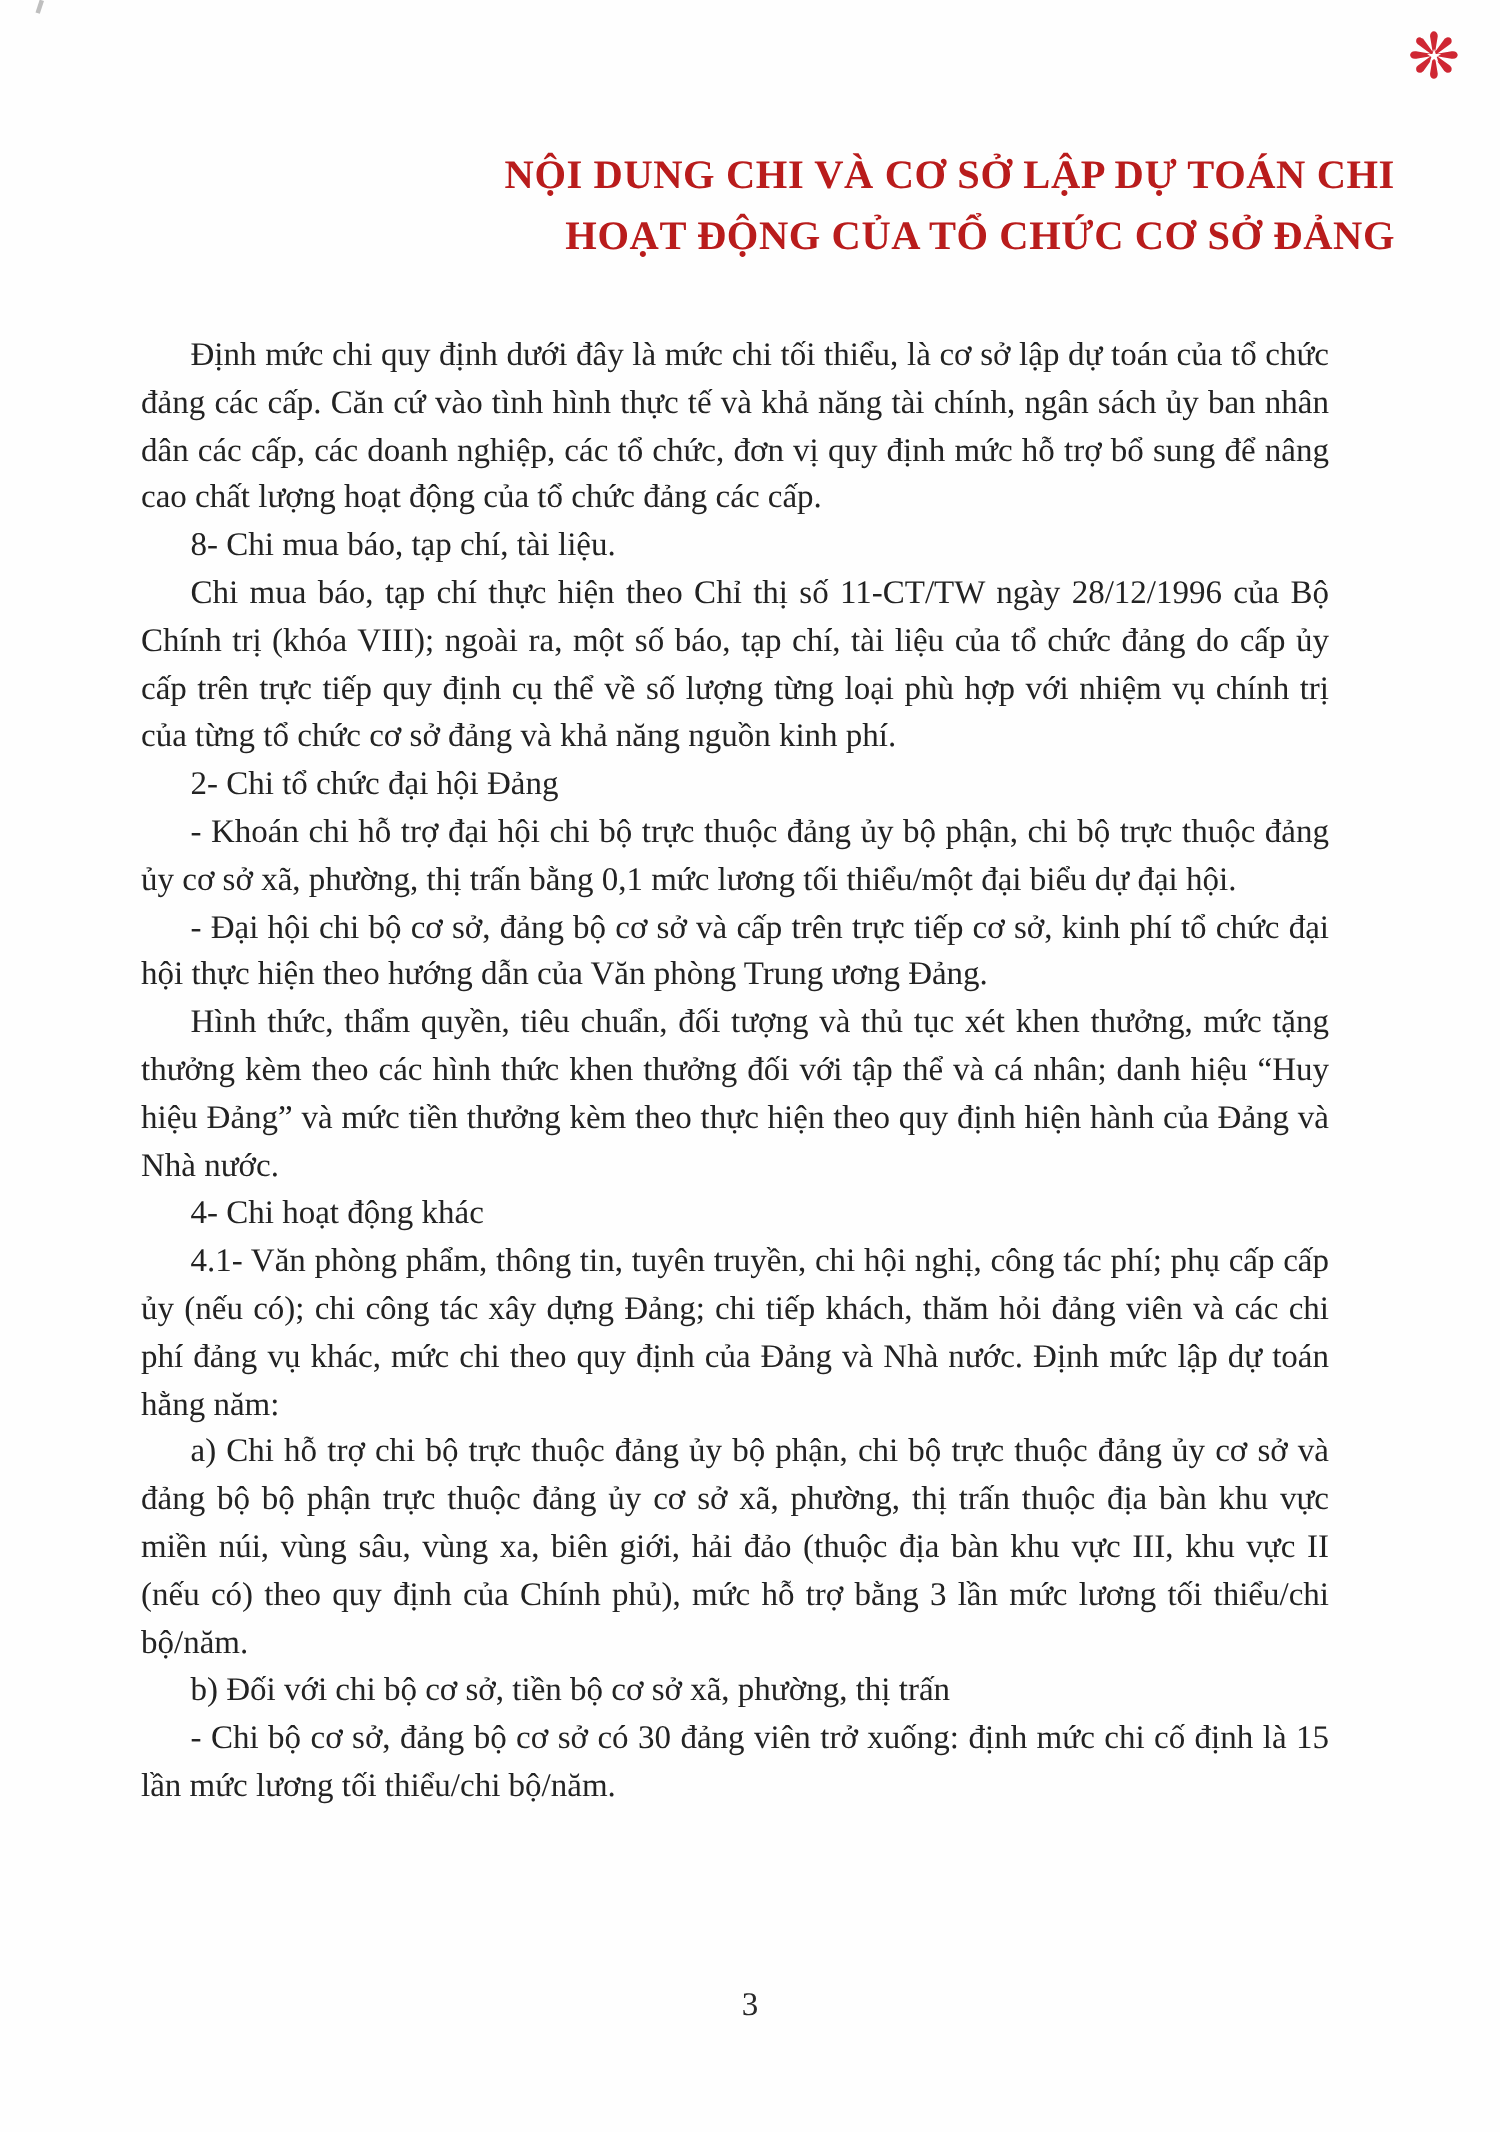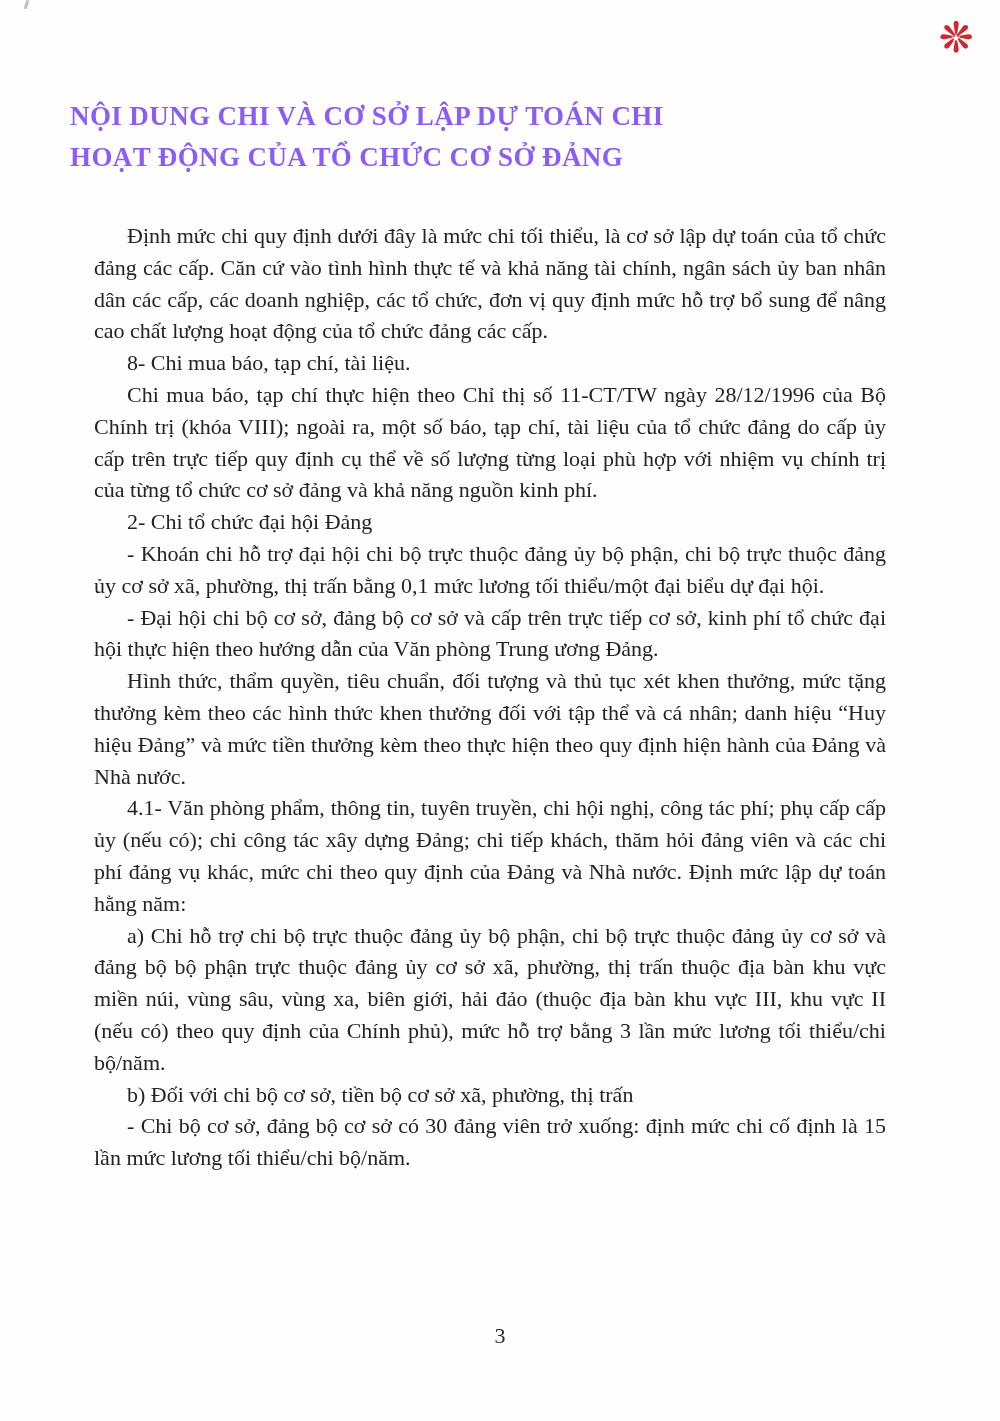--- a/index.html
+++ b/index.html
@@ -47,25 +47,25 @@
     top: 50%;
     left: 50%;
     transform: translate(-50%, -54%);
     font-size: 12px;
     line-height: 12px;
     color: #ffffff;
     font-family: "DejaVu Sans", sans-serif;
   }
   .doc-title {
     margin: 96px 70px 0 70px;
-    text-align: left;
+    text-align: right;
     font-size: 27px;
     line-height: 41px;
     font-weight: bold;
-    color: #8b5cf6;
+    color: #b91c1c;
     letter-spacing: 0.4px;
   }
   .content {
     position: absolute;
     top: 220px;
     left: 94px;
     width: 792px;
     text-align: justify;
     font-size: 22px;
     line-height: 31.8px;
@@ -103,20 +103,21 @@
   </h1>
 
   <div class="content">
     <p>Định mức chi quy định dưới đây là mức chi tối thiểu, là cơ sở lập dự toán của tổ chức đảng các cấp. Căn cứ vào tình hình thực tế và khả năng tài chính, ngân sách ủy ban nhân dân các cấp, các doanh nghiệp, các tổ chức, đơn vị quy định mức hỗ trợ bổ sung để nâng cao chất lượng hoạt động của tổ chức đảng các cấp.</p>
     <p>8- Chi mua báo, tạp chí, tài liệu.</p>
     <p>Chi mua báo, tạp chí thực hiện theo Chỉ thị số 11-CT/TW ngày 28/12/1996 của Bộ Chính trị (khóa VIII); ngoài ra, một số báo, tạp chí, tài liệu của tổ chức đảng do cấp ủy cấp trên trực tiếp quy định cụ thể về số lượng từng loại phù hợp với nhiệm vụ chính trị của từng tổ chức cơ sở đảng và khả năng nguồn kinh phí.</p>
     <p>2- Chi tổ chức đại hội Đảng</p>
     <p>- Khoán chi hỗ trợ đại hội chi bộ trực thuộc đảng ủy bộ phận, chi bộ trực thuộc đảng ủy cơ sở xã, phường, thị trấn bằng 0,1 mức lương tối thiểu/một đại biểu dự đại hội.</p>
     <p>- Đại hội chi bộ cơ sở, đảng bộ cơ sở và cấp trên trực tiếp cơ sở, kinh phí tổ chức đại hội thực hiện theo hướng dẫn của Văn phòng Trung ương Đảng.</p>
     <p>Hình thức, thẩm quyền, tiêu chuẩn, đối tượng và thủ tục xét khen thưởng, mức tặng thưởng kèm theo các hình thức khen thưởng đối với tập thể và cá nhân; danh hiệu “Huy hiệu Đảng” và mức tiền thưởng kèm theo thực hiện theo quy định hiện hành của Đảng và Nhà nước.</p>
+    <p>4- Chi hoạt động khác</p>
     <p>4.1- Văn phòng phẩm, thông tin, tuyên truyền, chi hội nghị, công tác phí; phụ cấp cấp ủy (nếu có); chi công tác xây dựng Đảng; chi tiếp khách, thăm hỏi đảng viên và các chi phí đảng vụ khác, mức chi theo quy định của Đảng và Nhà nước. Định mức lập dự toán hằng năm:</p>
     <p>a) Chi hỗ trợ chi bộ trực thuộc đảng ủy bộ phận, chi bộ trực thuộc đảng ủy cơ sở và đảng bộ bộ phận trực thuộc đảng ủy cơ sở xã, phường, thị trấn thuộc địa bàn khu vực miền núi, vùng sâu, vùng xa, biên giới, hải đảo (thuộc địa bàn khu vực III, khu vực II (nếu có) theo quy định của Chính phủ), mức hỗ trợ bằng 3 lần mức lương tối thiểu/chi bộ/năm.</p>
     <p>b) Đối với chi bộ cơ sở, tiền bộ cơ sở xã, phường, thị trấn</p>
     <p>- Chi bộ cơ sở, đảng bộ cơ sở có 30 đảng viên trở xuống: định mức chi cố định là 15 lần mức lương tối thiểu/chi bộ/năm.</p>
   </div>
 
   <div class="page-number">3</div>
 
 </div>
 

